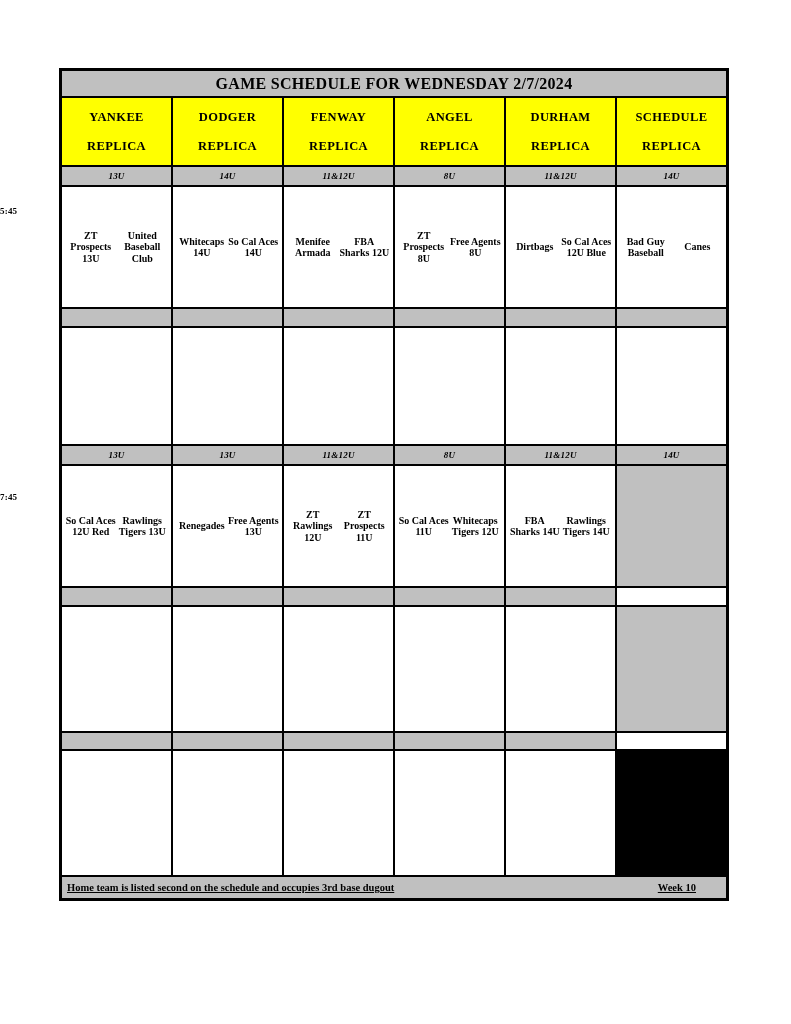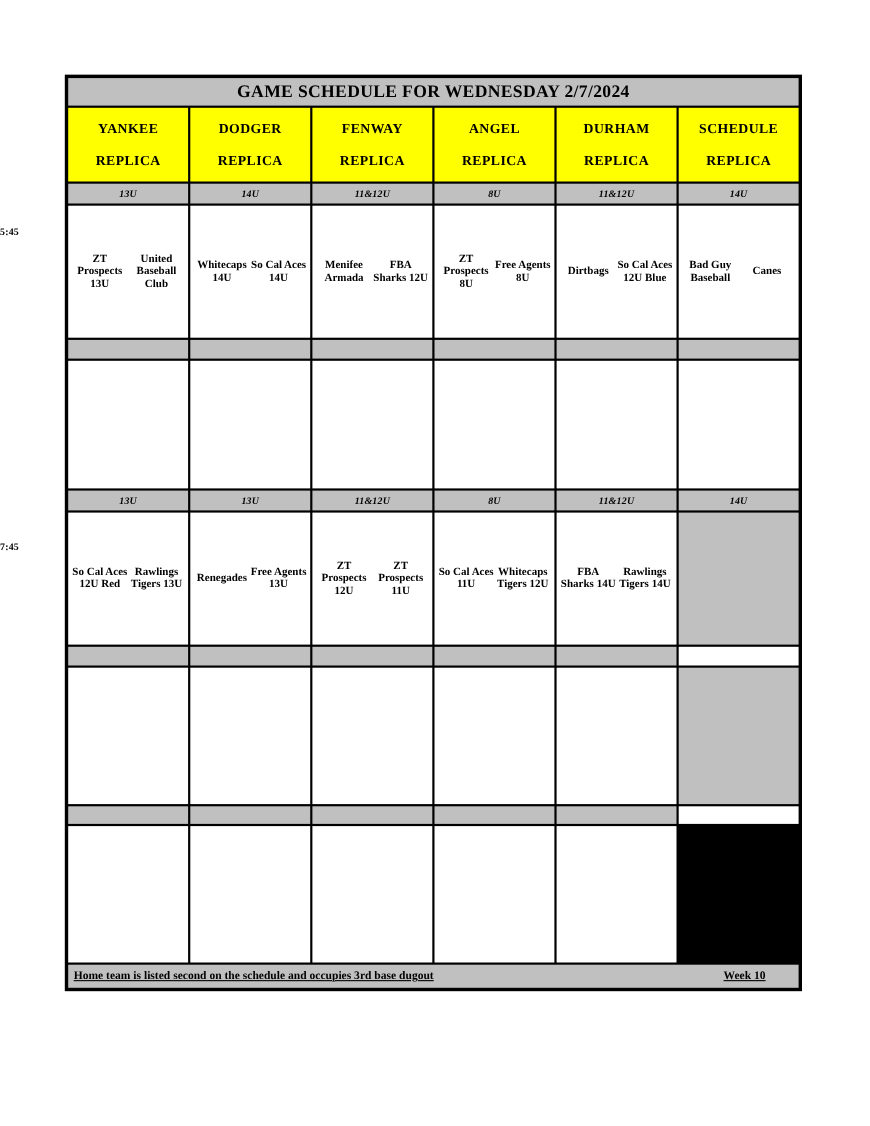--- a/index.html
+++ b/index.html
@@ -140,21 +140,21 @@
 
   <div class="c game">
     <div class="team">So Cal Aces 12U Red</div>
     <div class="team">Rawlings Tigers 13U</div>
   </div>
   <div class="c game">
     <div class="team">Renegades</div>
     <div class="team">Free Agents 13U</div>
   </div>
   <div class="c game">
-    <div class="team">ZT Prospects 12U</div>
+    <div class="team">ZT Rawlings 12U</div>
     <div class="team">ZT Prospects 11U</div>
   </div>
   <div class="c game">
     <div class="team">So Cal Aces 11U</div>
     <div class="team">Whitecaps Tigers 12U</div>
   </div>
   <div class="c game">
     <div class="team">FBA Sharks 14U</div>
     <div class="team">Rawlings Tigers 14U</div>
   </div>

